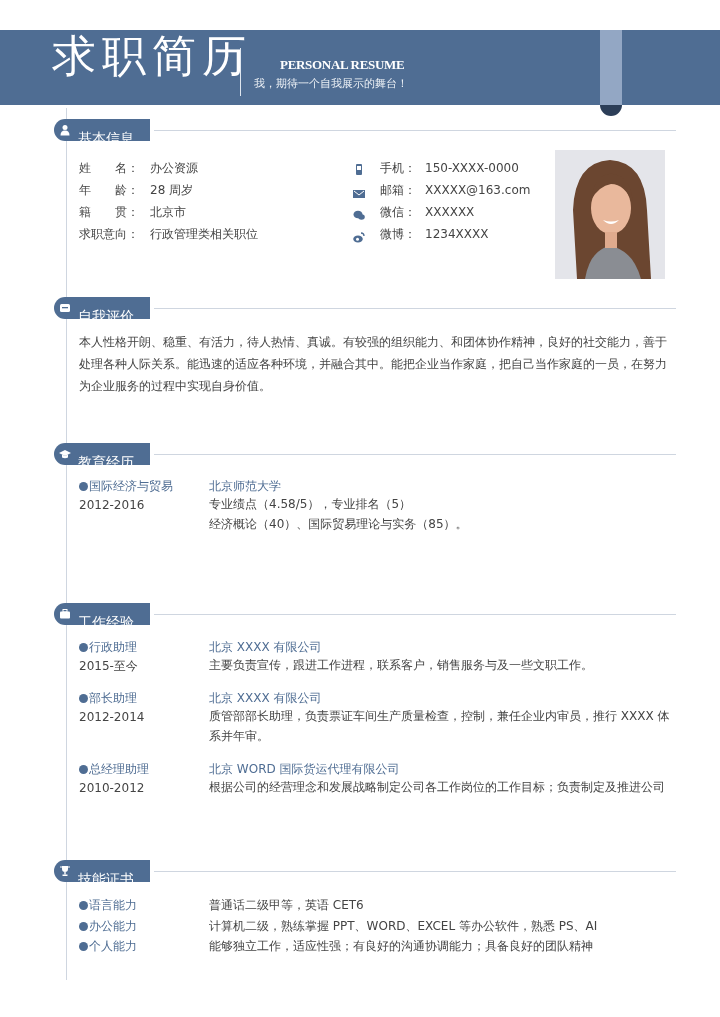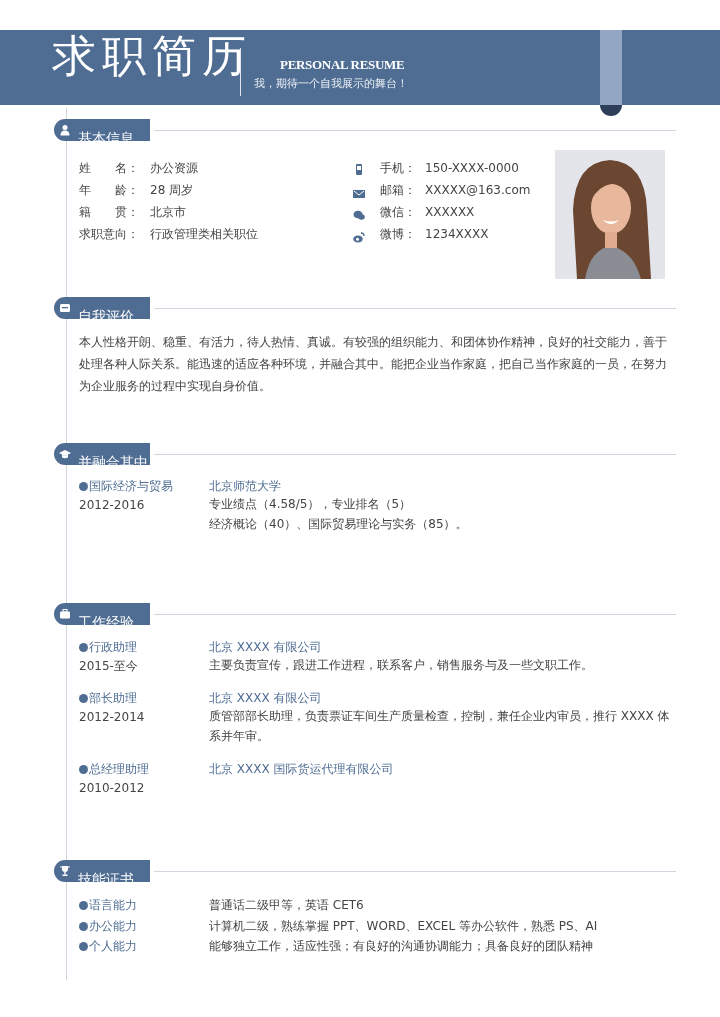--- a/index.html
+++ b/index.html
@@ -131,21 +131,21 @@
 </div>
 
 <div class="section-head" style="top:443px;">
   <div class="section-tab"></div>
   <span class="section-icon">
     <svg width="12" height="12" viewBox="0 0 12 12">
         <path d="M0 5 L6 2 L12 5 L6 8 Z" fill="#fff"></path>
         <path d="M3 6.5 L3 9.5 Q6 11 9 9.5 L9 6.5 L6 8 Z" fill="#fff"></path>
       </svg>
   </span>
-  <span class="section-label">并融合其中</span>
+  <span class="section-label">教育经历</span>
   <div class="section-rule" style="width:522px;"></div>
 </div>
 <div class="t t-blue" style="left:79px;top:478px;"><span class="dot"></span><span>国际经济与贸易</span></div>
 <div class="t" style="left:79px;top:497px;">2012-2016</div>
 <div class="t t-blue" style="left:209px;top:478px;">北京师范大学</div>
 <div class="para" style="left:209px;top:494px;line-height:20px;">
   <div>专业绩点（4.58/5），专业排名（5）</div>
   <div>经济概论（40）、国际贸易理论与实务（85）。</div>
 </div>
 
@@ -171,22 +171,23 @@
 <div class="t t-blue" style="left:79px;top:690px;"><span class="dot"></span><span>部长助理</span></div>
 <div class="t" style="left:79px;top:709px;">2012-2014</div>
 <div class="t t-blue" style="left:209px;top:690px;">北京 XXXX 有限公司</div>
 <div class="para" style="left:209px;top:706px;line-height:20px;">
   <div>质管部部长助理，负责票证车间生产质量检查，控制，兼任企业内审员，推行 XXXX 体</div>
   <div>系并年审。</div>
 </div>
 
 <div class="t t-blue" style="left:79px;top:761px;"><span class="dot"></span><span>总经理助理</span></div>
 <div class="t" style="left:79px;top:780px;">2010-2012</div>
-<div class="t t-blue" style="left:209px;top:761px;">北京 XXXX 国际货运代理有限公司</div>
+<div class="t t-blue" style="left:209px;top:761px;">北京 WORD 国际货运代理有限公司</div>
 <div class="para" style="left:209px;top:777px;line-height:20px;">
+  <div>根据公司的经营理念和发展战略制定公司各工作岗位的工作目标；负责制定及推进公司</div>
 </div>
 
 <div class="section-head" style="top:860px;">
   <div class="section-tab"></div>
   <span class="section-icon">
     <svg width="12" height="12" viewBox="0 0 12 12">
         <path d="M3 1 L9 1 L9 4 Q9 7 6 7 Q3 7 3 4 Z" fill="#fff"></path>
         <path d="M1 2 L3 2 M9 2 L11 2" stroke="#fff" stroke-width="1"></path>
         <rect x="5.3" y="7" width="1.4" height="2.5" fill="#fff"></rect>
         <rect x="3.5" y="9.5" width="5" height="1.5" fill="#fff"></rect>

